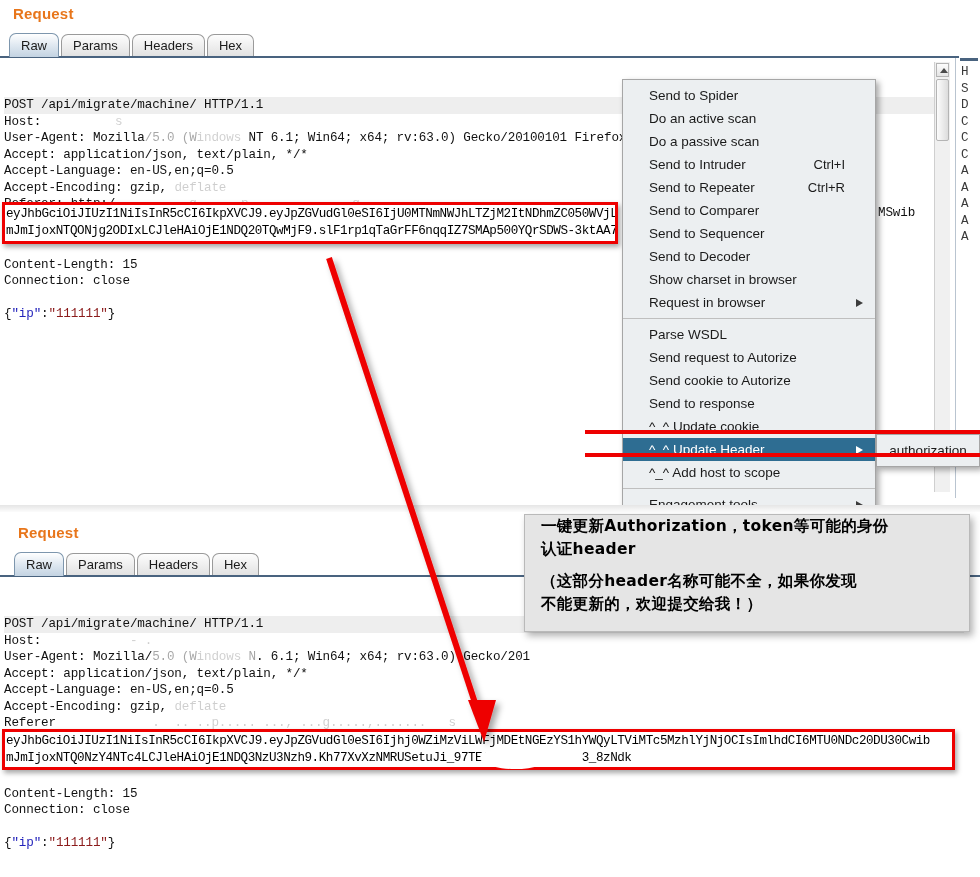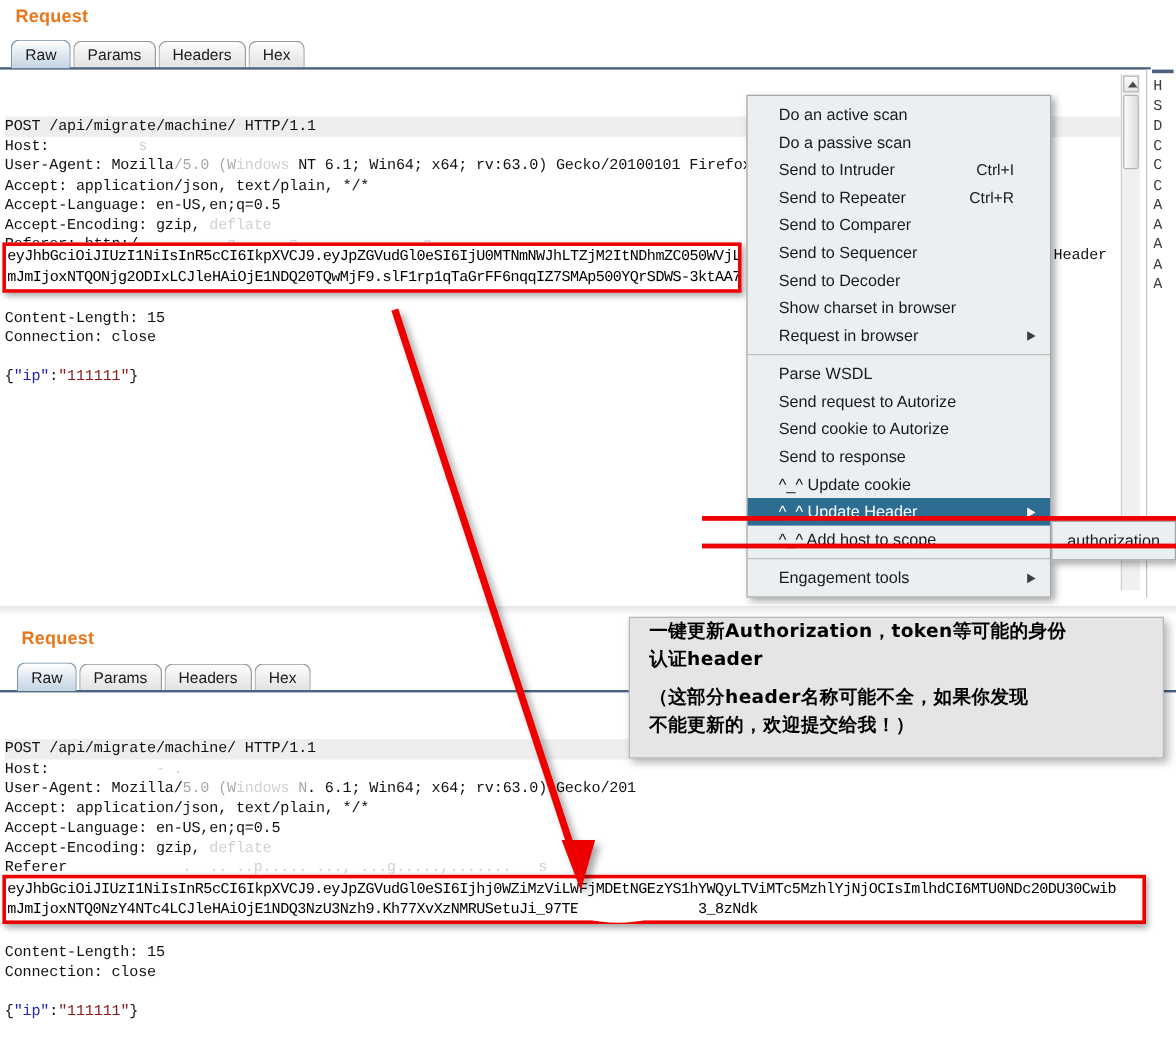--- a/index.html
+++ b/index.html
@@ -254,21 +254,21 @@
 <span>Authorization: JWT</span>
   </div>
 
   <div class="raw" style="position:absolute; left:4px; top:240px; width:620px;">
 <span>Content-Length: 15</span>
 <span>Connection: close</span>
 
 <span><span>{</span><span class="jkey">"ip"</span><span>:</span><span class="jval">"111111"</span><span>}</span></span>
   </div>
 
-  <div class="raw" style="position:absolute; left:878px; top:205px;">Header</div>
+  <div class="raw" style="position:absolute; left:878px; top:205px;">MSwib</div>
 
   <div class="redbox" style="left:2px; top:202px; width:616px; height:42px;">
     <div class="jwt-line" style="padding-left:1px; padding-top:1px;">eyJhbGciOiJIUzI1NiIsInR5cCI6IkpXVCJ9.eyJpZGVudGl0eSI6IjU0MTNmNWJhLTZjM2ItNDhmZC050WVjLWJ</div>
     <div class="jwt-line" style="padding-left:1px;">mJmIjoxNTQONjg2ODIxLCJleHAiOjE1NDQ20TQwMjF9.slF1rp1qTaGrFF6nqqIZ7SMAp500YQrSDWS-3ktAA7A</div>
   </div>
 
   <div class="vscroll" style="left:934px; top:62px; height:430px;">
     <div class="upbtn"></div>
     <div class="thumb" style="top:17px; height:60px;"></div>
   </div>
@@ -283,20 +283,21 @@
 C
 A
 A
 A
 A
 A</div>
   </div>
 </div>
 
 <div class="ctxmenu" style="left:622px; top:79px; width:254px;">
+  <div class="mi"><span>Send to Spider</span></div>
   <div class="mi"><span>Do an active scan</span></div>
   <div class="mi"><span>Do a passive scan</span></div>
   <div class="mi"><span>Send to Intruder</span><span class="accel">Ctrl+I</span></div>
   <div class="mi"><span>Send to Repeater</span><span class="accel">Ctrl+R</span></div>
   <div class="mi"><span>Send to Comparer</span></div>
   <div class="mi"><span>Send to Sequencer</span></div>
   <div class="mi"><span>Send to Decoder</span></div>
   <div class="mi"><span>Show charset in browser</span></div>
   <div class="mi"><span>Request in browser</span><span class="arrow"></span></div>
   <div class="menu-sep"></div>

